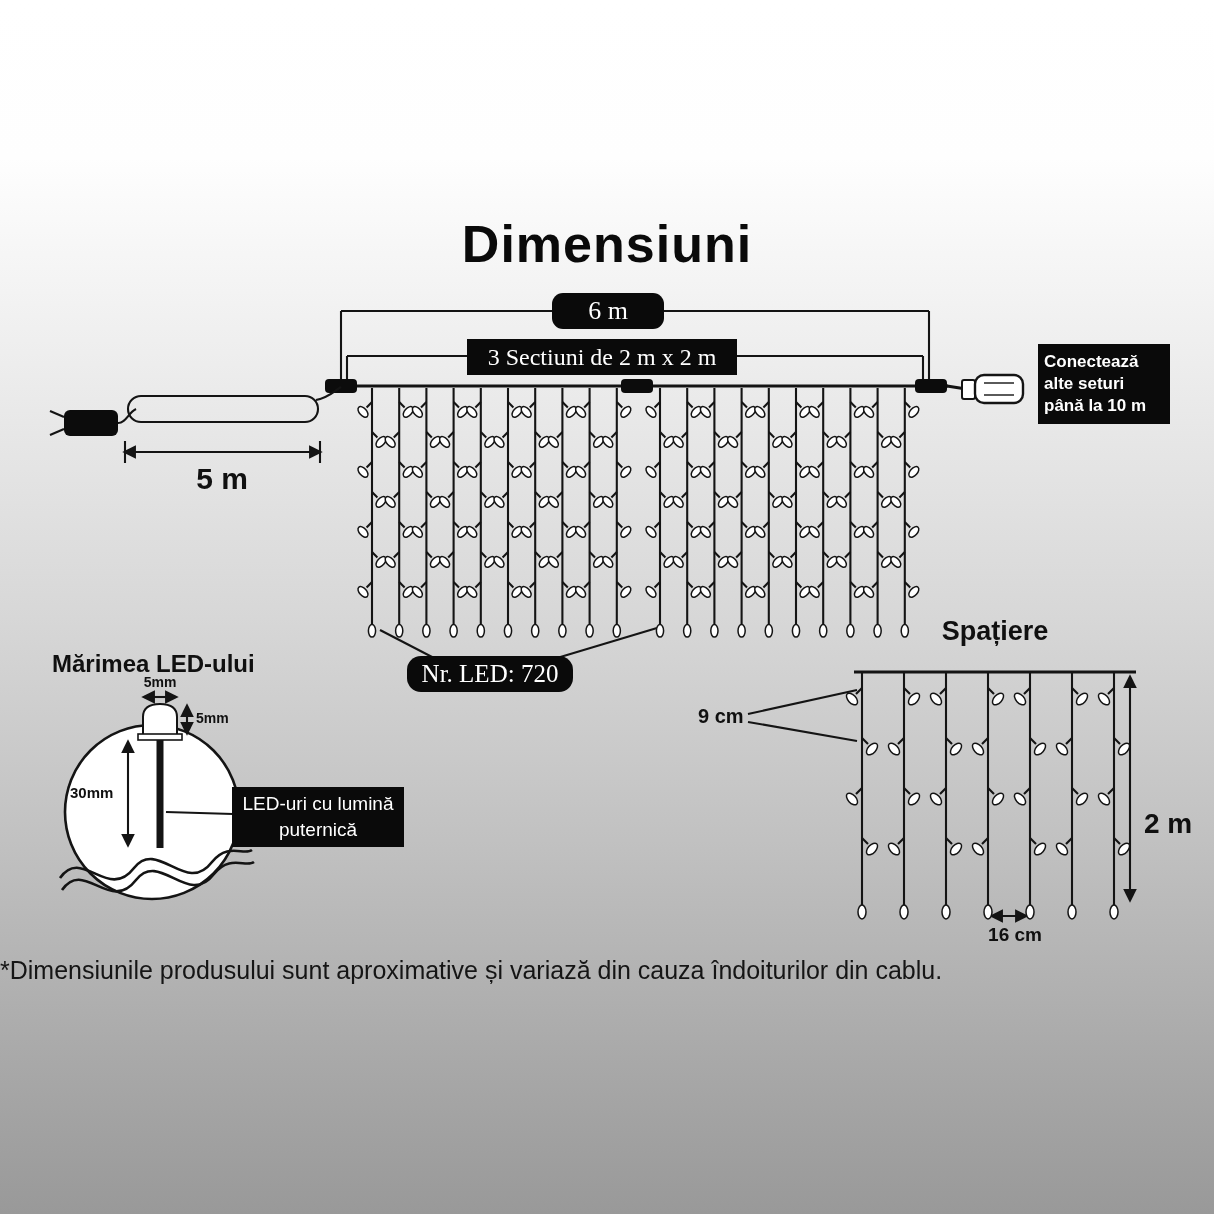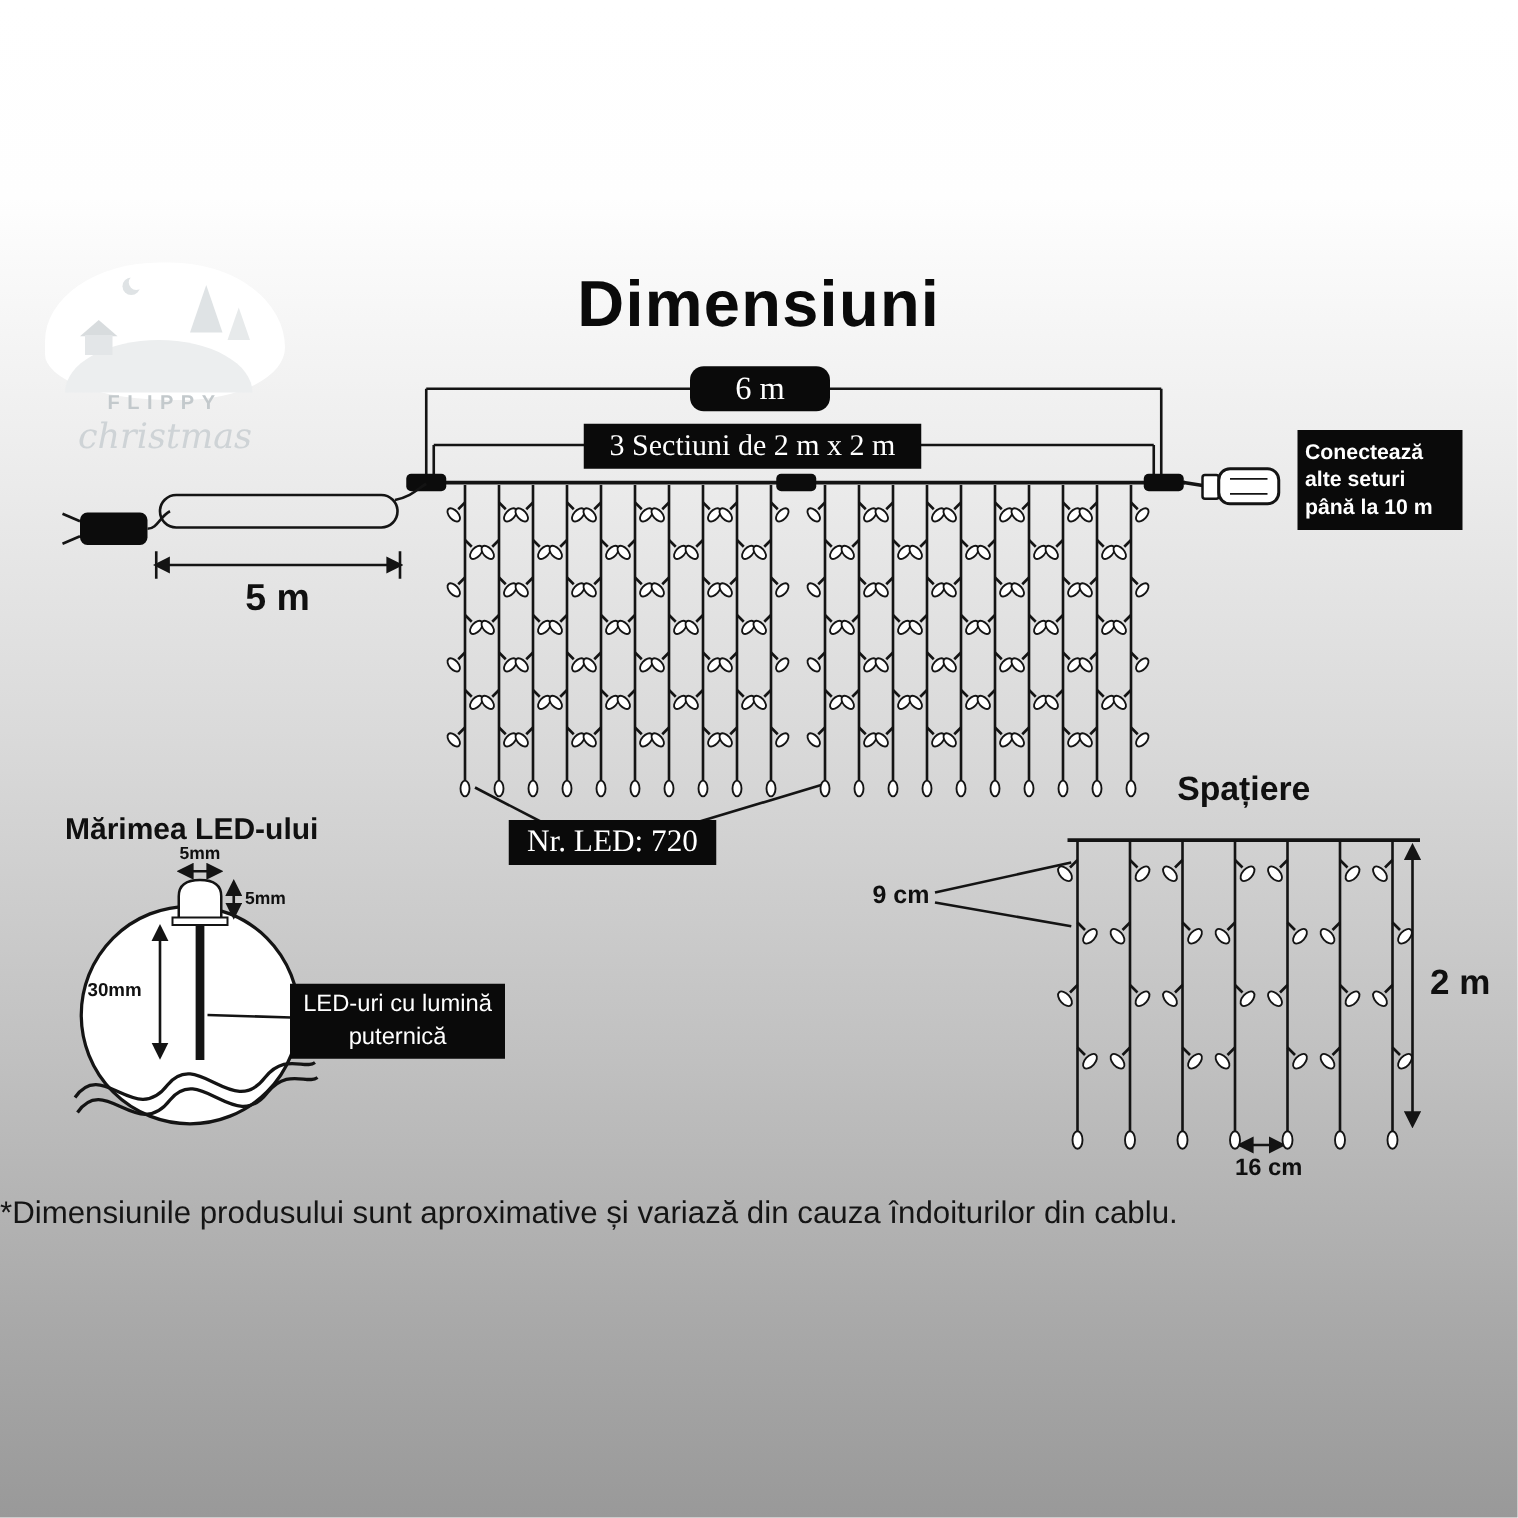--- a/index.html
+++ b/index.html
@@ -16,32 +16,32 @@
   .title{position:absolute;top:214px;left:0;width:100%;text-align:center;
     font-size:52px;font-weight:bold;letter-spacing:1px;color:#0a0a0a;}
 
   .blackbox{position:absolute;background:#0a0a0a;color:#ffffff;
     display:flex;align-items:center;justify-content:center;text-align:center;}
   .serif{font-family:"Liberation Serif",serif;}
   .box-6m{left:552px;top:293px;width:112px;height:36px;font-size:26px;border-radius:11px;}
   .box-sections{left:467px;top:339px;width:270px;height:36px;font-size:24px;}
   .box-connect{left:1038px;top:344px;width:132px;height:80px;font-size:17px;font-weight:bold;
     justify-content:flex-start;text-align:left;padding:16px 6px;line-height:1.3;box-sizing:border-box;}
-  .box-led-count{left:407px;top:656px;width:166px;height:36px;font-size:25px;}
+  .box-led-count{left:407px;top:656px;width:166px;height:36px;font-size:25px;border-radius:14px;}
   .box-led-note{left:232px;top:787px;width:172px;height:60px;font-size:19px;line-height:1.35;}
 
   .lbl{position:absolute;font-weight:bold;color:#101010;}
   .lbl-5m{left:162px;top:462px;width:120px;text-align:center;font-size:30px;}
   .lbl-marimea{left:52px;top:650px;font-size:24px;font-weight:600;}
   .lbl-5mm-w{left:132px;top:674px;width:56px;text-align:center;font-size:14px;}
   .lbl-5mm-h{left:196px;top:710px;font-size:14px;}
   .lbl-30mm{left:70px;top:784px;width:52px;font-size:15px;}
   .lbl-spatiere{left:925px;top:616px;width:140px;text-align:center;font-size:27px;font-weight:600;}
   .lbl-9cm{left:698px;top:705px;font-size:20px;}
-  .lbl-2m{left:1144px;top:770px;font-size:28px;}
+  .lbl-2m{left:1144px;top:808px;font-size:28px;}
   .lbl-16cm{left:980px;top:924px;width:70px;text-align:center;font-size:19px;}
   .footnote{position:absolute;top:956px;left:0;width:100%;text-align:left;font-size:25px;color:#151515;font-weight:500;}
 
   
   .logo{position:absolute;left:32px;top:210px;width:210px;height:160px;}
   .logo > div{position:absolute;}
   .logo .blob{left:4px;top:0;width:192px;height:110px;background:#fff;
     border-radius:50% 50% 45% 55%/60% 65% 40% 35%;}
   .logo .hill{left:20px;top:62px;width:150px;height:42px;background:#eceeef;
     border-radius:50% 50% 0 0/100% 100% 0 0;}
@@ -58,31 +58,20 @@
   .logo-brand{left:0;top:104px;width:200px;text-align:center;color:#c3c9cc;
     font-size:16px;font-weight:bold;letter-spacing:6px;}
   .logo-sub{left:0;top:122px;width:200px;text-align:center;color:#ced3d6;
     font-size:28px;font-family:"DejaVu Serif",serif;font-style:italic;}
 </style>
 </head>
 <body>
 
 <div class="canvas">
 
-  <div class="logo">
-    <div class="blob"></div>
-    <div class="hill"></div>
-    <div class="moon"></div>
-    <div class="roof"></div>
-    <div class="house"></div>
-    <div class="tree1"></div>
-    <div class="tree2"></div>
-    <div class="logo-brand">FLIPPY</div>
-    <div class="logo-sub">christmas</div>
-  </div>
 
   <div class="title">Dimensiuni</div>
 
   <svg id="diagram" width="1214" height="1214" viewBox="0 0 1214 1214">
     <defs>
       <marker id="ah" viewBox="0 0 10 10" refX="8" refY="5" markerWidth="6.5" markerHeight="6.5" orient="auto-start-reverse">
         <path d="M0,0L10,5L0,10z" fill="#141414"></path>
       </marker>
     </defs>
 

